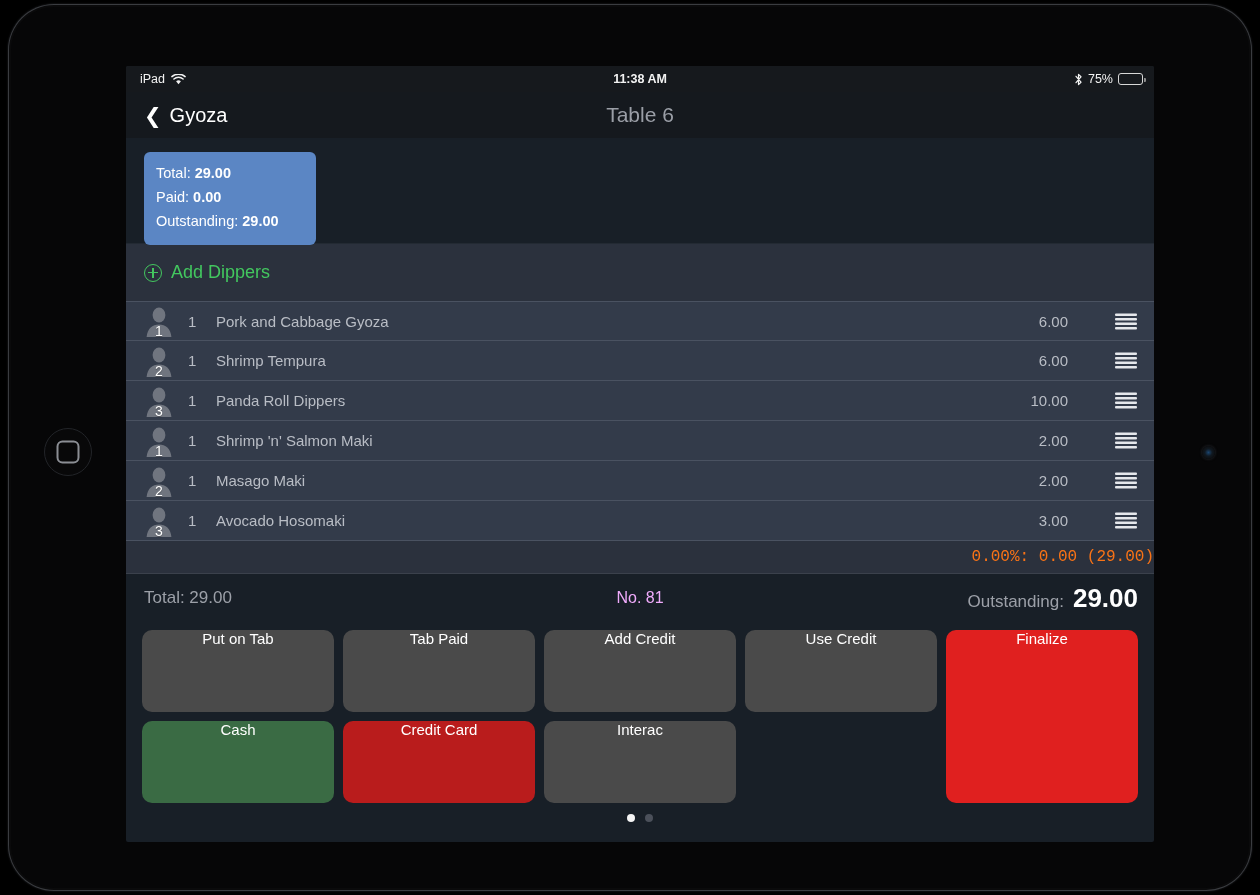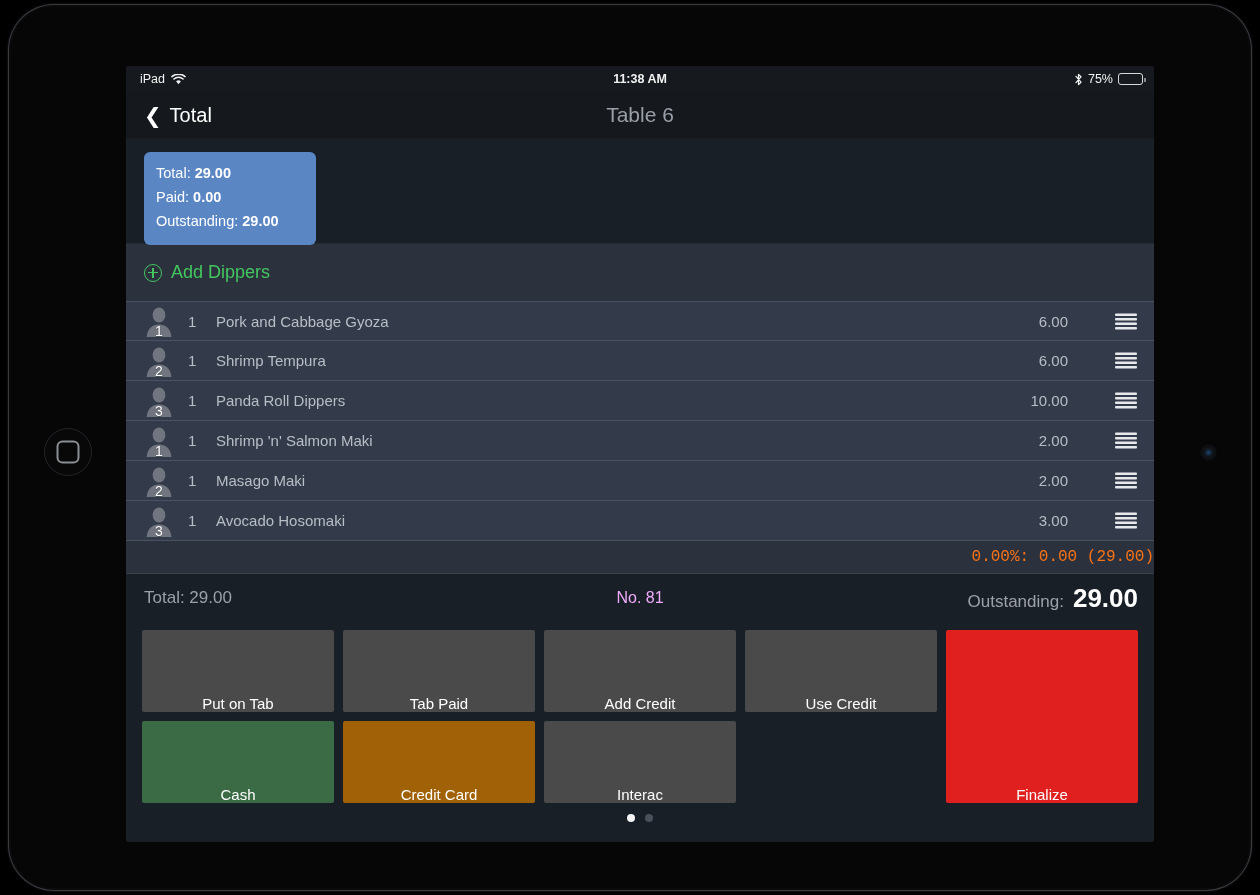--- a/index.html
+++ b/index.html
@@ -254,32 +254,32 @@
     background: #181f27;
     padding: 8px 16px 0 16px;
   }
   .pad-grid {
     display: grid;
     grid-template-columns: repeat(5, 1fr);
     grid-template-rows: 82px 82px;
     gap: 9px;
   }
   .pbtn {
-    border-radius: 2px;
-    display: flex;
-    align-items: flex-end;
+    border-radius: 10px;
+    display: flex;
+    align-items: flex-start;
     justify-content: center;
     color: #ffffff;
     font-size: 15px;
     background: #4a4a4a;
     user-select: none;
   }
   .pbtn.grey { background: #4a4a4a; }
   .pbtn.green { background: #3a6b44; }
-  .pbtn.navy { background: #a16207; }
+  .pbtn.navy { background: #b91c1c; }
   .pbtn.red { background: #e0201f; grid-row: 1 / span 2; grid-column: 5; }
 
   .page-dots {
     height: 30px;
     display: flex;
     align-items: center;
     justify-content: center;
     gap: 10px;
     background: #181f27;
   }
@@ -320,21 +320,21 @@
         <span class="batt-pct">75%</span>
         <span class="battery">
           <span class="battery-fill" id="batt-fill" style="width:75%"></span>
         </span>
       </div>
     </div>
 
     <div class="navbar">
       <div class="nav-back">
         <span class="chev">❮</span>
-        <span>Total</span>
+        <span>Gyoza</span>
       </div>
       <div class="nav-title">Table 6</div>
     </div>
 
     <div class="summary-strip">
       <div class="summary-card">
         <div>
           <span>Total:</span>
           <b>29.00</b>
         </div>

